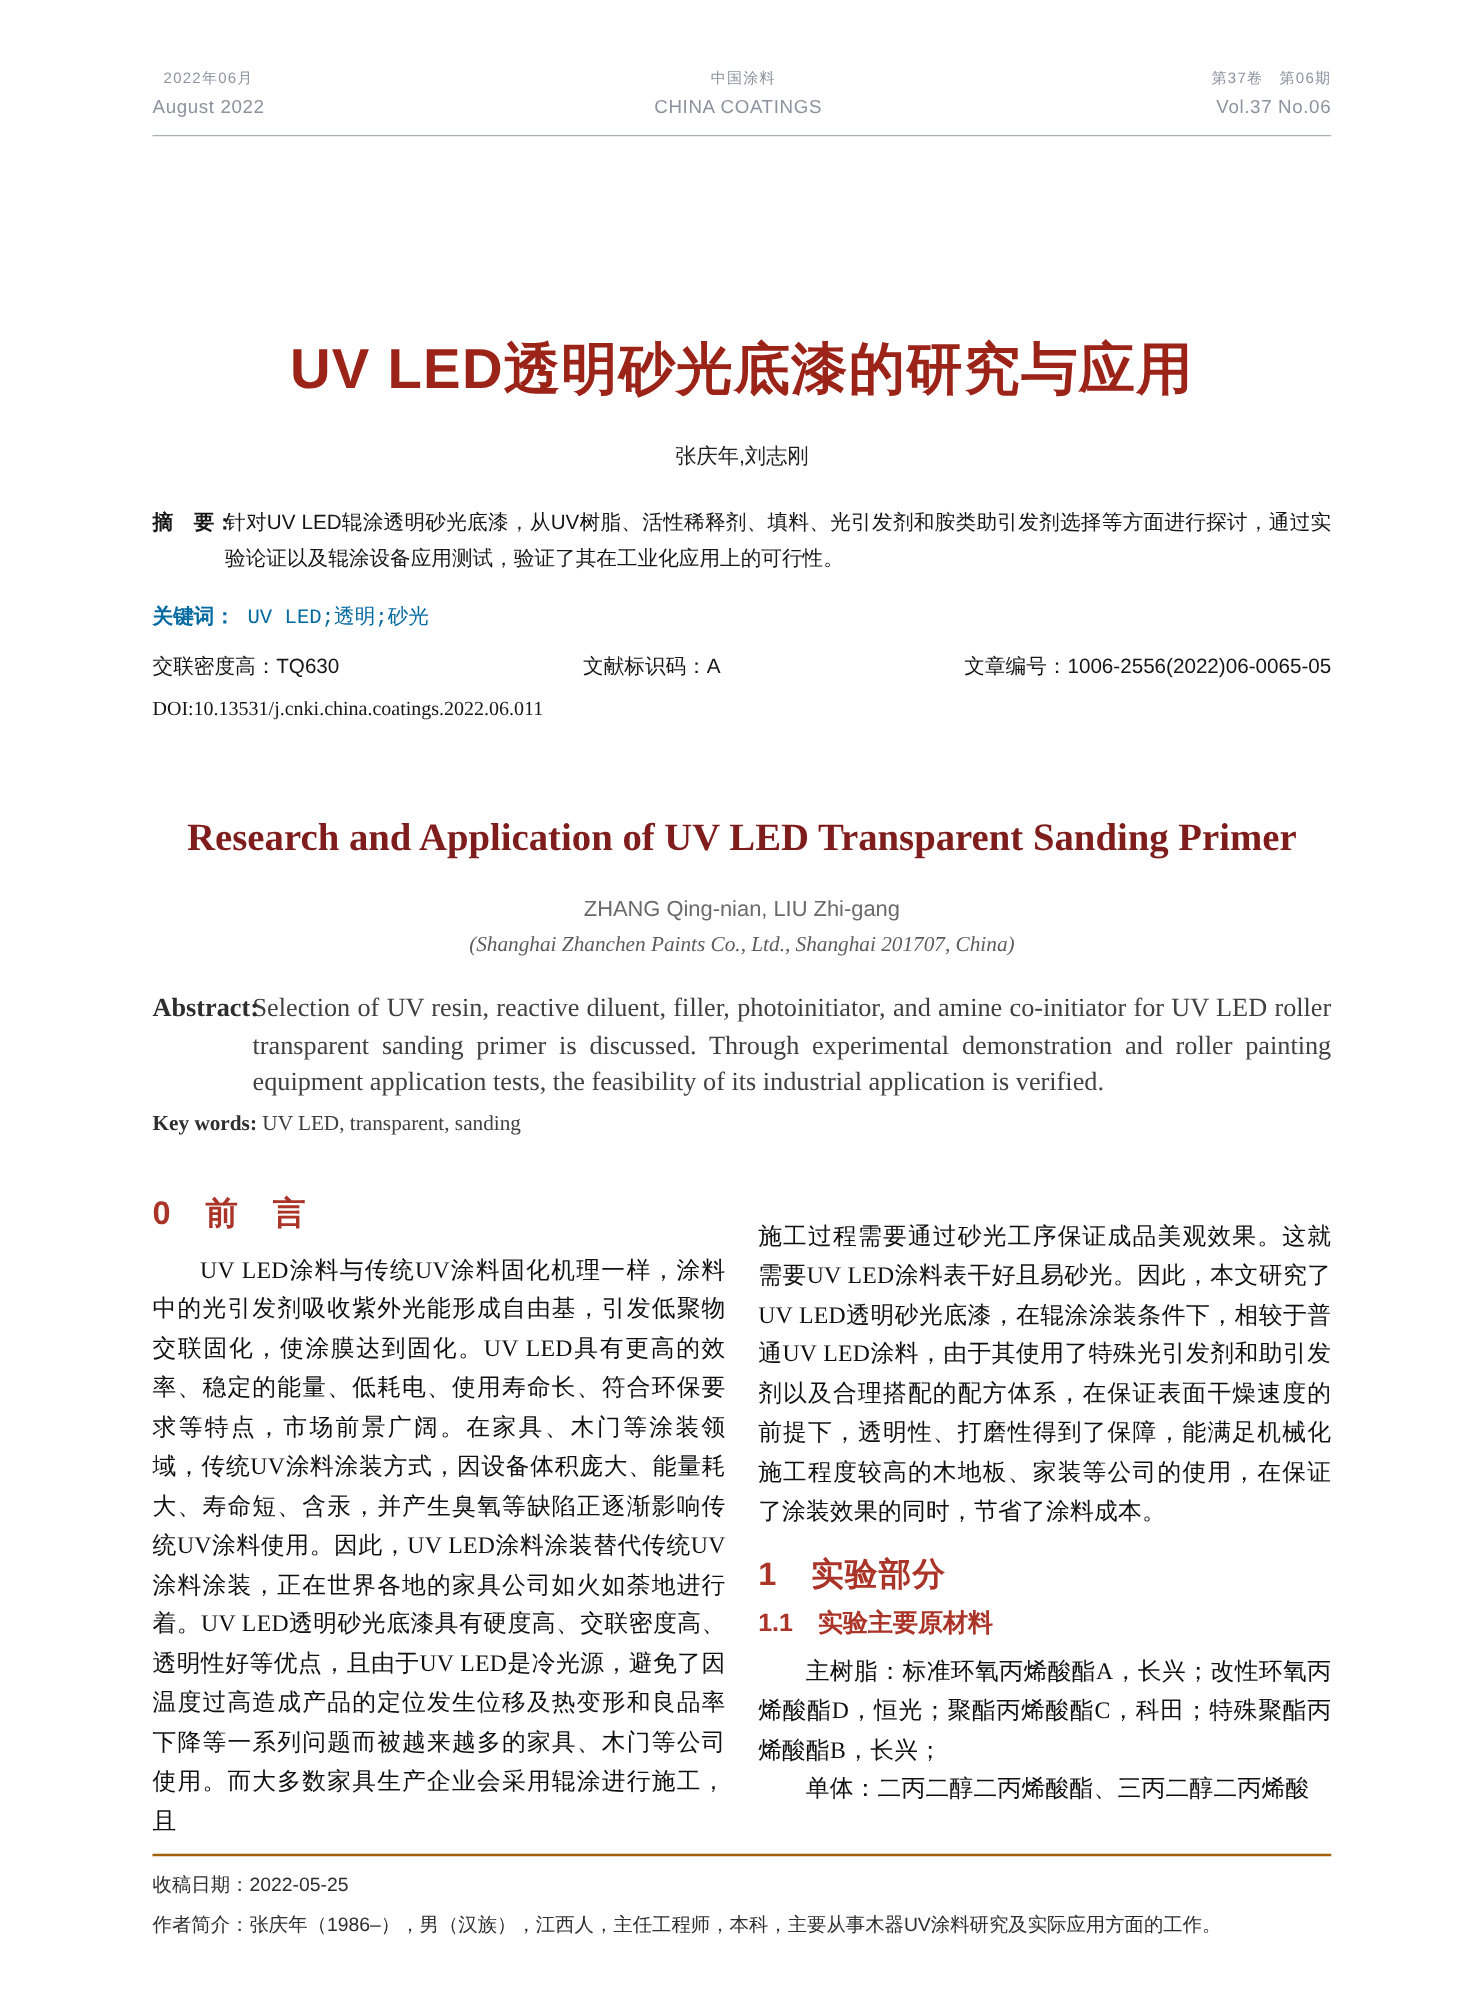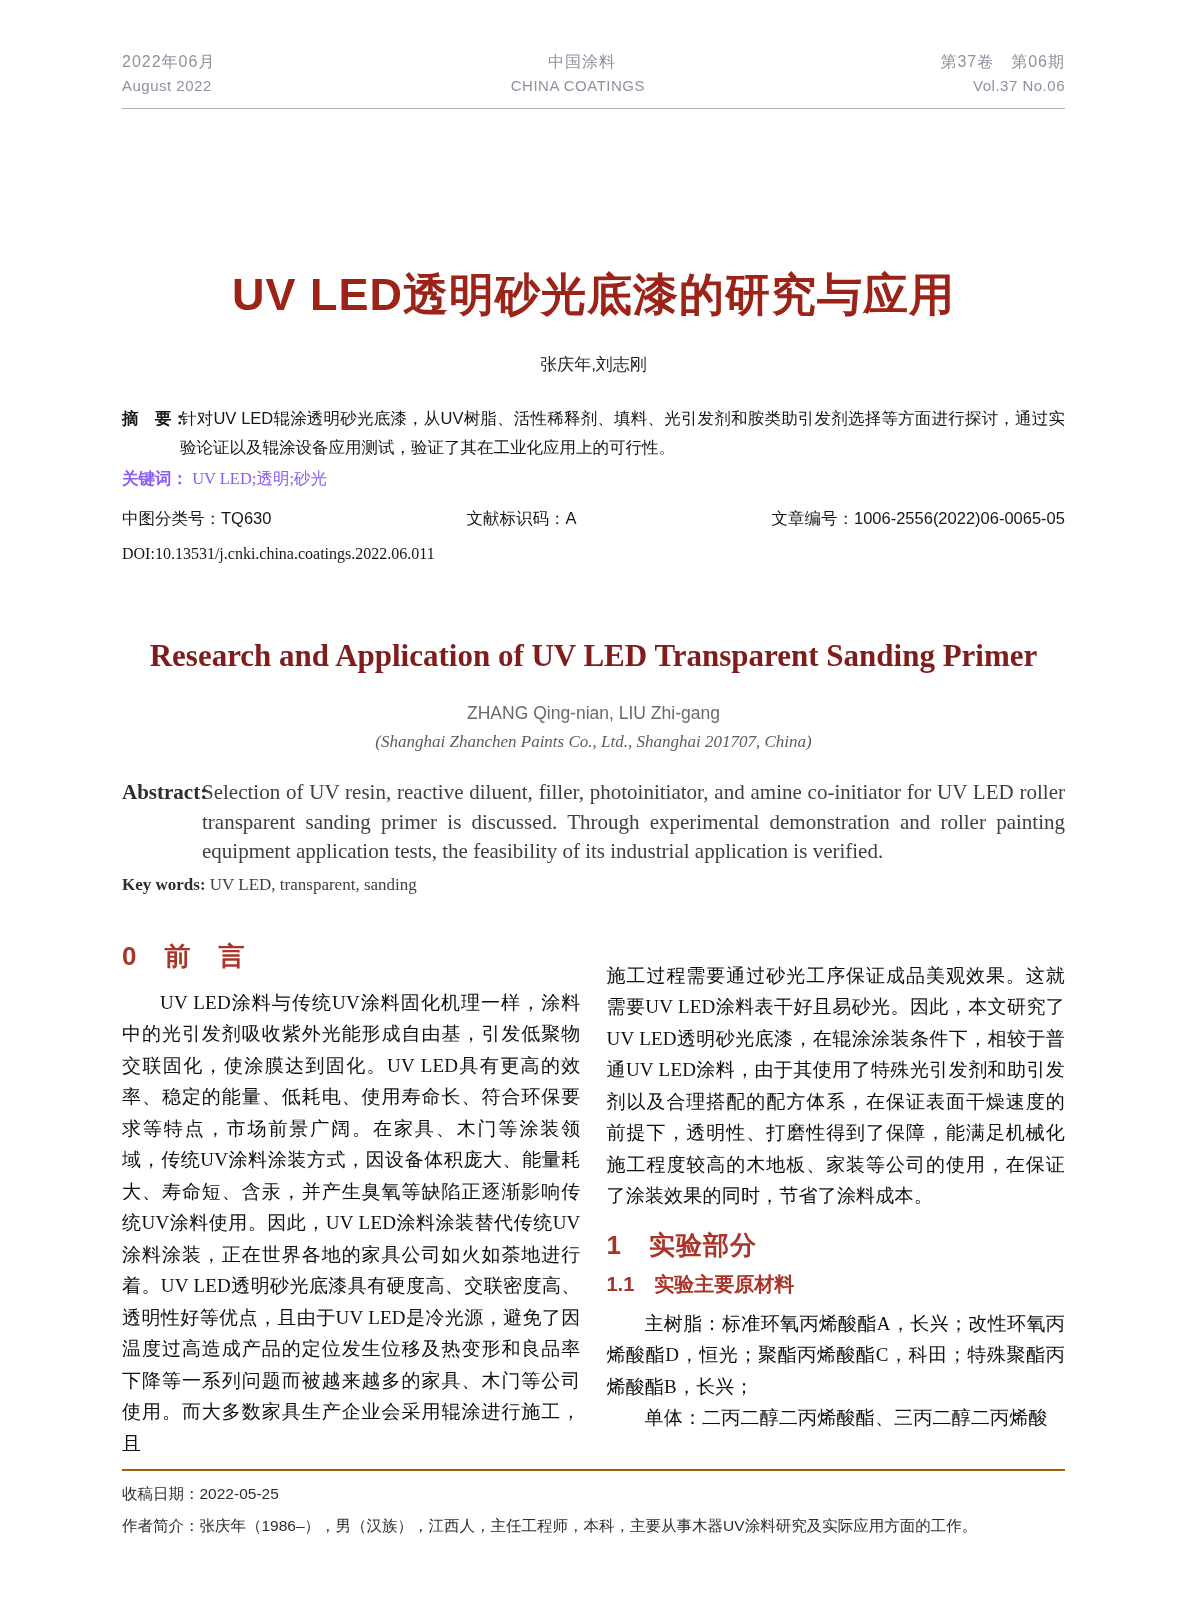--- a/index.html
+++ b/index.html
@@ -17,21 +17,21 @@
     padding-top: 50px; padding-bottom: 10px;
     display: flex; justify-content: space-between; align-items: flex-end;
     border-bottom: 1px solid #a9b0b8;
     font-family: "Liberation Sans", "DejaVu Sans", sans-serif;
     color: #8c939e;
   }
   .hdr-col { line-height: 24px; }
   .hdr-col.left  { text-align: left; }
   .hdr-col.center{ text-align: center; }
   .hdr-col.right { text-align: right; }
-  .hdr .cn { font-size: 16px; letter-spacing: 1px; }
+  .hdr .cn { font-size: 12px; letter-spacing: 1px; text-align: center; }
   .hdr .en { font-size: 15px; letter-spacing: .5px; }
   .journal-cn { letter-spacing: 8px; margin-right: -8px; }
 
   
   .title-cn {
     margin-top: 156px; text-align: center;
     font-family: "Liberation Sans", "DejaVu Sans", sans-serif;
     font-size: 45px; font-weight: 700; letter-spacing: 1px;
     color: #9b2318;
   }
@@ -48,23 +48,23 @@
 
   
   .hang { position: relative; }
   .hang .lbl { position: absolute; left: 0; top: 0; font-weight: 700; white-space: nowrap; }
   .abstract-cn {
     margin-top: 28px; padding-left: 58px;
     font-family: "Liberation Sans", "DejaVu Sans", sans-serif;
     font-size: 16.5px; line-height: 29px; text-align: justify; color: #161616;
   }
   .keywords-cn {
-    margin-top: 6px;
-    font-family: Liberation Serif, serif;
-    font-size: 16.5px; color: #8b5cf6;
+    margin-top: 20px;
+    font-family: Liberation Mono, monospace;
+    font-size: 16.5px; color: #0369a1;
   }
   .keywords-cn .lbl2 { font-weight: 700; }
   .meta-row {
     margin-top: 18px; display: flex; justify-content: space-between;
     font-family: "Liberation Sans", "DejaVu Sans", sans-serif;
     font-size: 16.5px; color: #161616;
   }
   .doi {
     margin-top: 15px;
     font-family: "Liberation Serif", "DejaVu Serif", serif;
@@ -157,21 +157,21 @@
     <span class="lbl">摘　要：</span>
     <span>针对UV LED辊涂透明砂光底漆，从UV树脂、活性稀释剂、填料、光引发剂和胺类助引发剂选择等方面进行探讨，通过实验论证以及辊涂设备应用测试，验证了其在工业化应用上的可行性。</span>
   </p>
 
   <p class="keywords-cn">
     <span class="lbl2">关键词：</span>
     <span>UV LED;透明;砂光</span>
   </p>
 
   <div class="meta-row">
-    <span>中图分类号：TQ630</span>
+    <span>交联密度高：TQ630</span>
     <span>文献标识码：A</span>
     <span>文章编号：1006-2556(2022)06-0065-05</span>
   </div>
 
   <div class="doi">DOI:10.13531/j.cnki.china.coatings.2022.06.011</div>
 
   <h2 class="title-en">Research and Application of UV LED Transparent Sanding Primer</h2>
   <div class="authors-en">ZHANG Qing-nian, LIU Zhi-gang</div>
   <div class="affil-en">(Shanghai Zhanchen Paints Co., Ltd., Shanghai 201707, China)</div>
 

